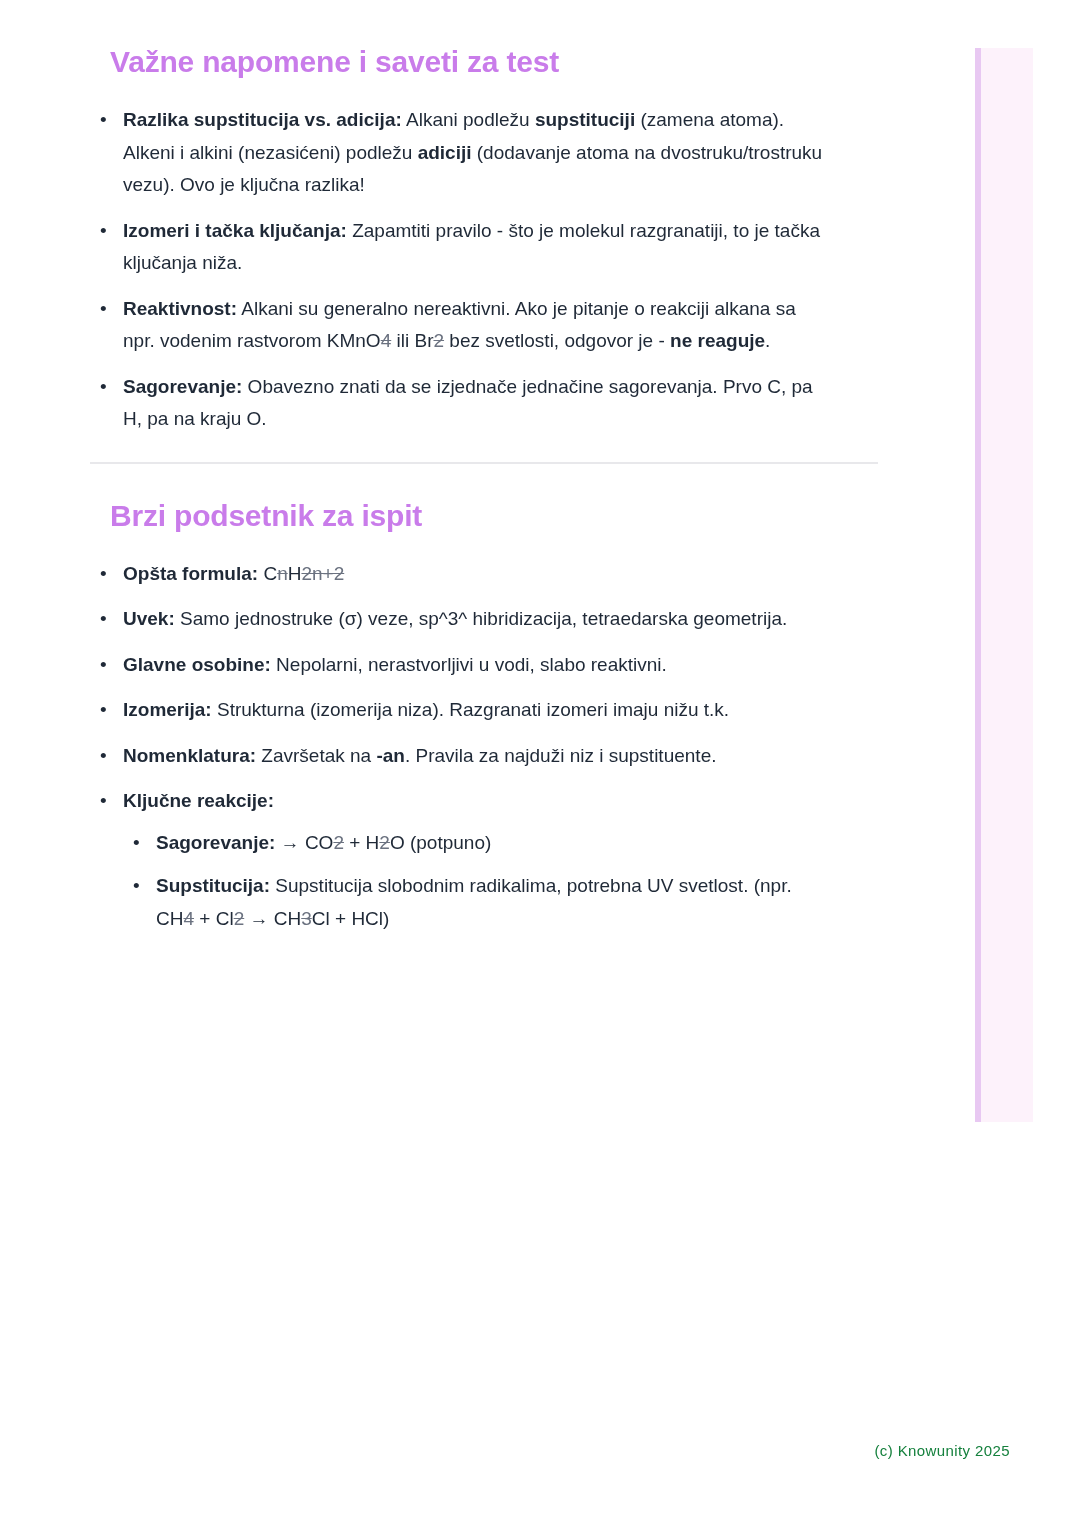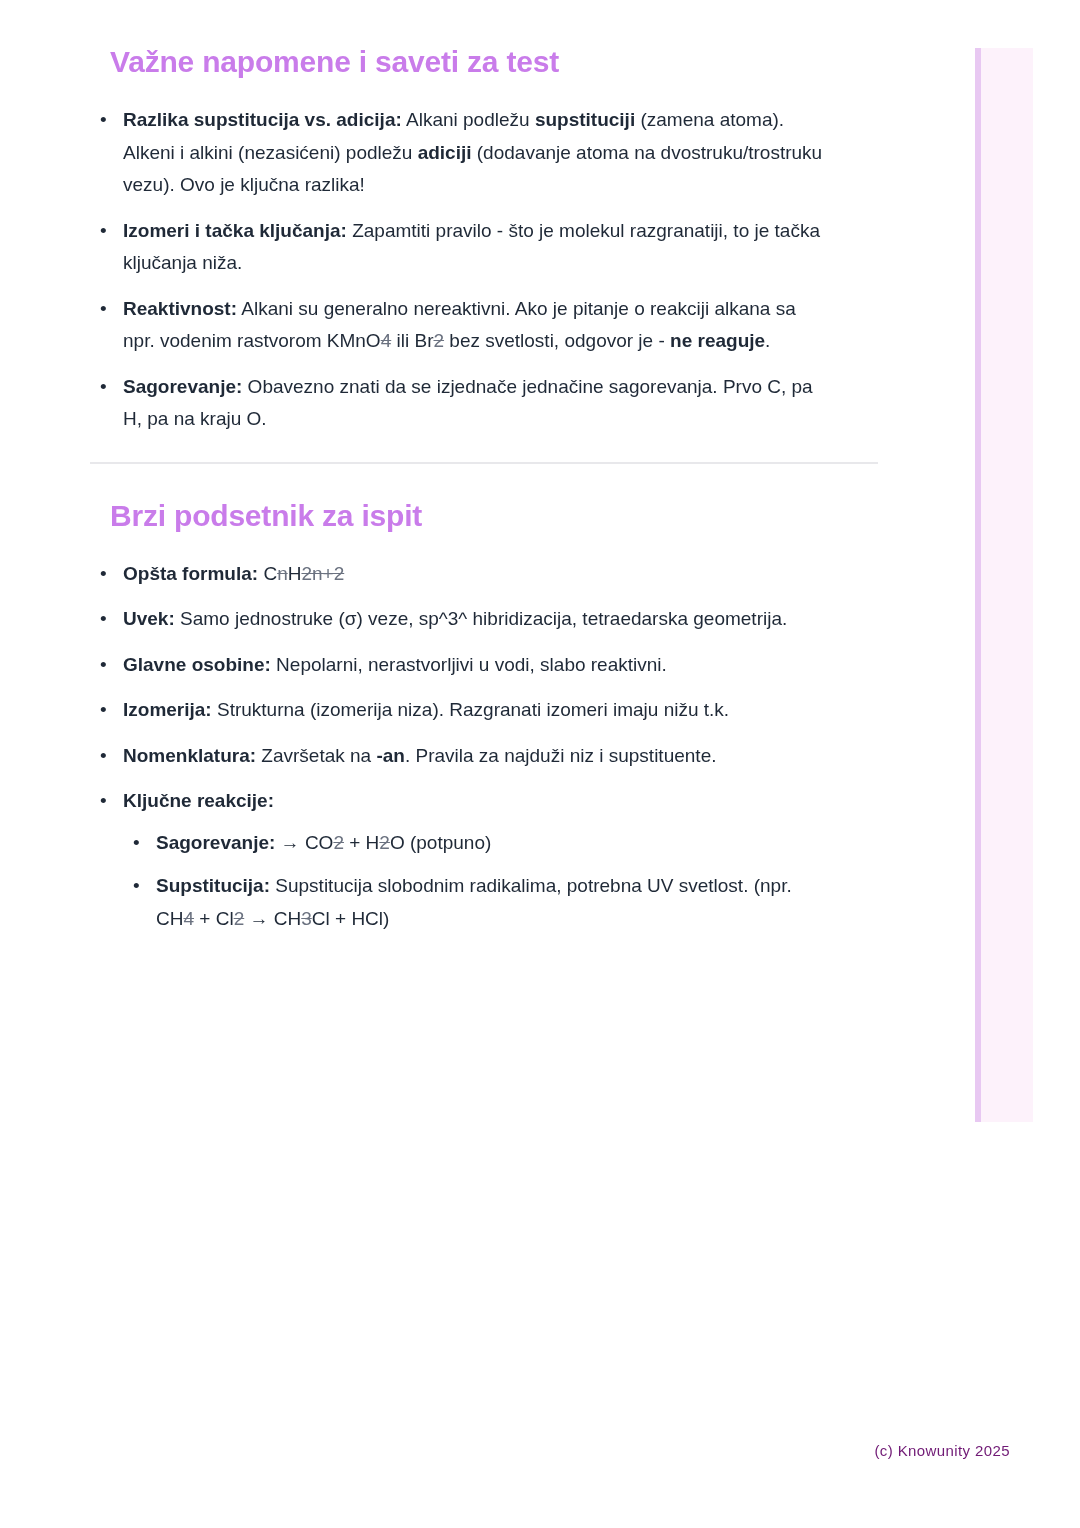--- a/index.html
+++ b/index.html
@@ -71,21 +71,21 @@
     border-top:2px solid #e8e8eb;
     margin:26px 0 34px 0;
     width:788px;
   }
   .footer{
     position:absolute;
     top:1442px;
     right:70px;
     font-size:15px;
     letter-spacing:0.4px;
-    color:#701a75;
+    color:#15803d;
   }
 </style>
 </head>
 <body>
 
 <div class="accent-bar"></div>
 
 <div class="content">
 
   <section>

